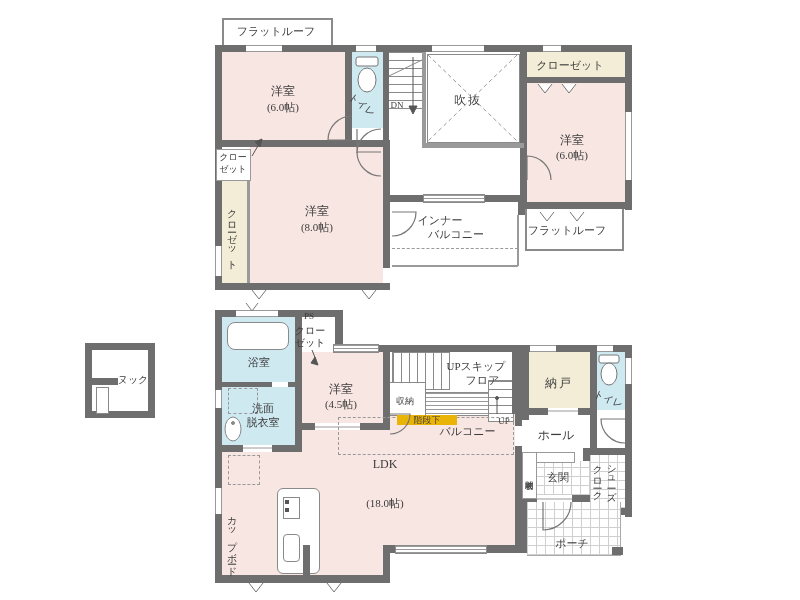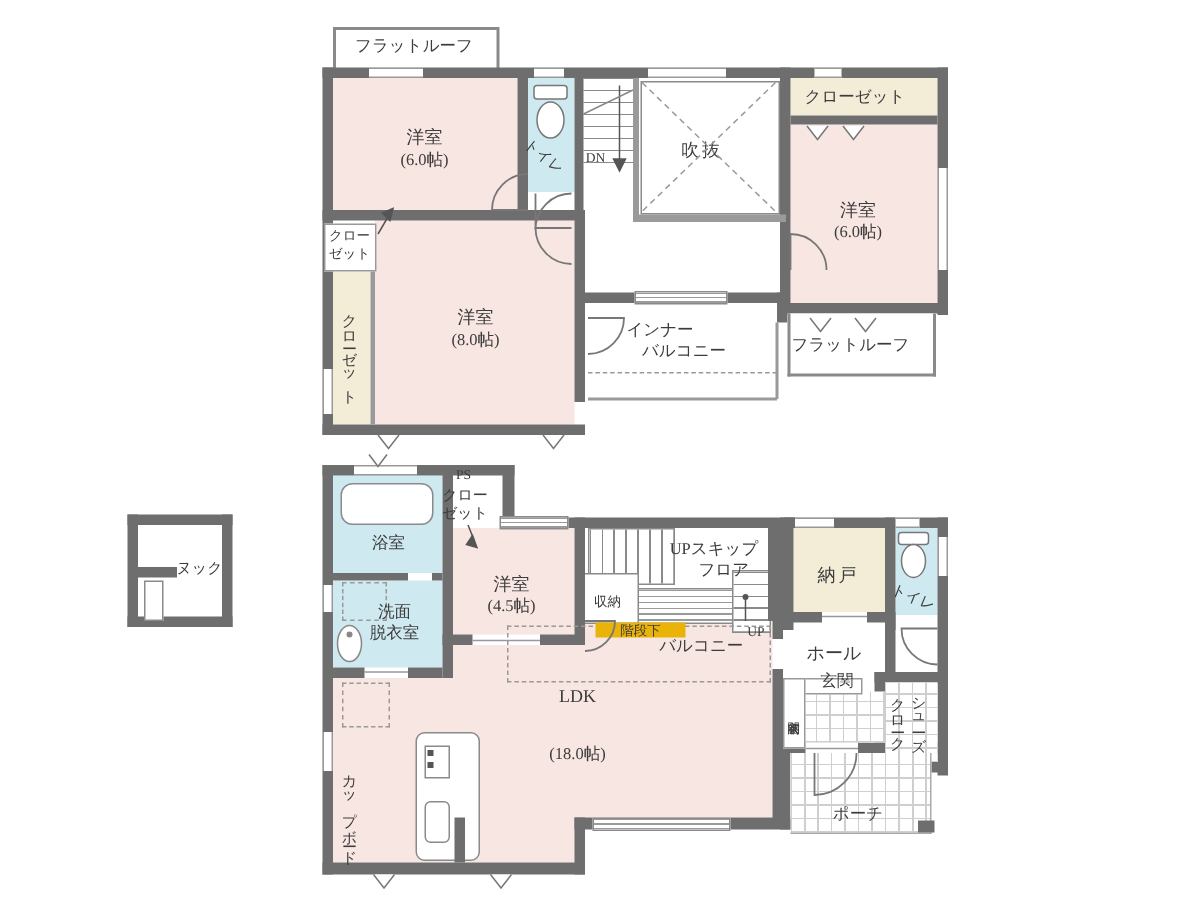--- a/index.html
+++ b/index.html
@@ -196,21 +196,21 @@
   <div class="lbl xs" style="left:397px;top:384px;width:60px;background:#eab308;margin-top:31px;">階段下</div>
   <div class="lbl xs" style="left:375px;top:396px;width:60px;">収納</div>
   <div class="lbl sm" style="left:443px;top:360px;width:66px;font-size:11px;">UPスキップ</div>
   <div class="lbl sm" style="left:460px;top:374px;width:45px;font-size:11px;">フロア</div>
   <div class="lbl xs" style="left:492px;top:416px;width:24px;">UP</div>
   <div class="lbl" style="left:529px;top:377px;width:60px;letter-spacing:2px;">納戸</div>
   <div class="lbl sm" style="left:594px;top:387px;width:36px;transform:rotate(22deg);transform-origin:left top;">トイレ</div>
   <div class="lbl sm" style="left:420px;top:425px;width:95px;font-size:11px;">バルコニー</div>
   <div class="lbl" style="left:521px;top:429px;width:70px;">ホール</div>
   <div class="lbl vt" style="left:524px;top:455px;height:40px;font-size:8px;letter-spacing:0;">玄関収納</div>
-  <div class="lbl sm" style="left:533px;top:448px;width:50px;font-size:11px;">玄関</div>
+  <div class="lbl sm" style="left:533px;top:471px;width:50px;font-size:11px;">玄関</div>
   <div class="abs vt" style="left:590px;top:458px;height:58px;font-size:10px;color:#3c3c3c;">
     <span style="display:block;">シューズ</span>
     <span style="display:block;">クローク</span>
   </div>
   <div class="lbl sm" style="left:542px;top:537px;width:60px;font-size:11px;">ポーチ</div>
   <div class="lbl" style="left:345px;top:458px;width:80px;">LDK</div>
   <div class="lbl sm" style="left:345px;top:497px;width:80px;font-size:11px;">(18.0帖)</div>
   <div class="lbl sm vt" style="left:226px;top:503px;height:74px;">カップボード</div>
 
   <svg class="ol" width="800" height="600" viewBox="0 0 800 600">

